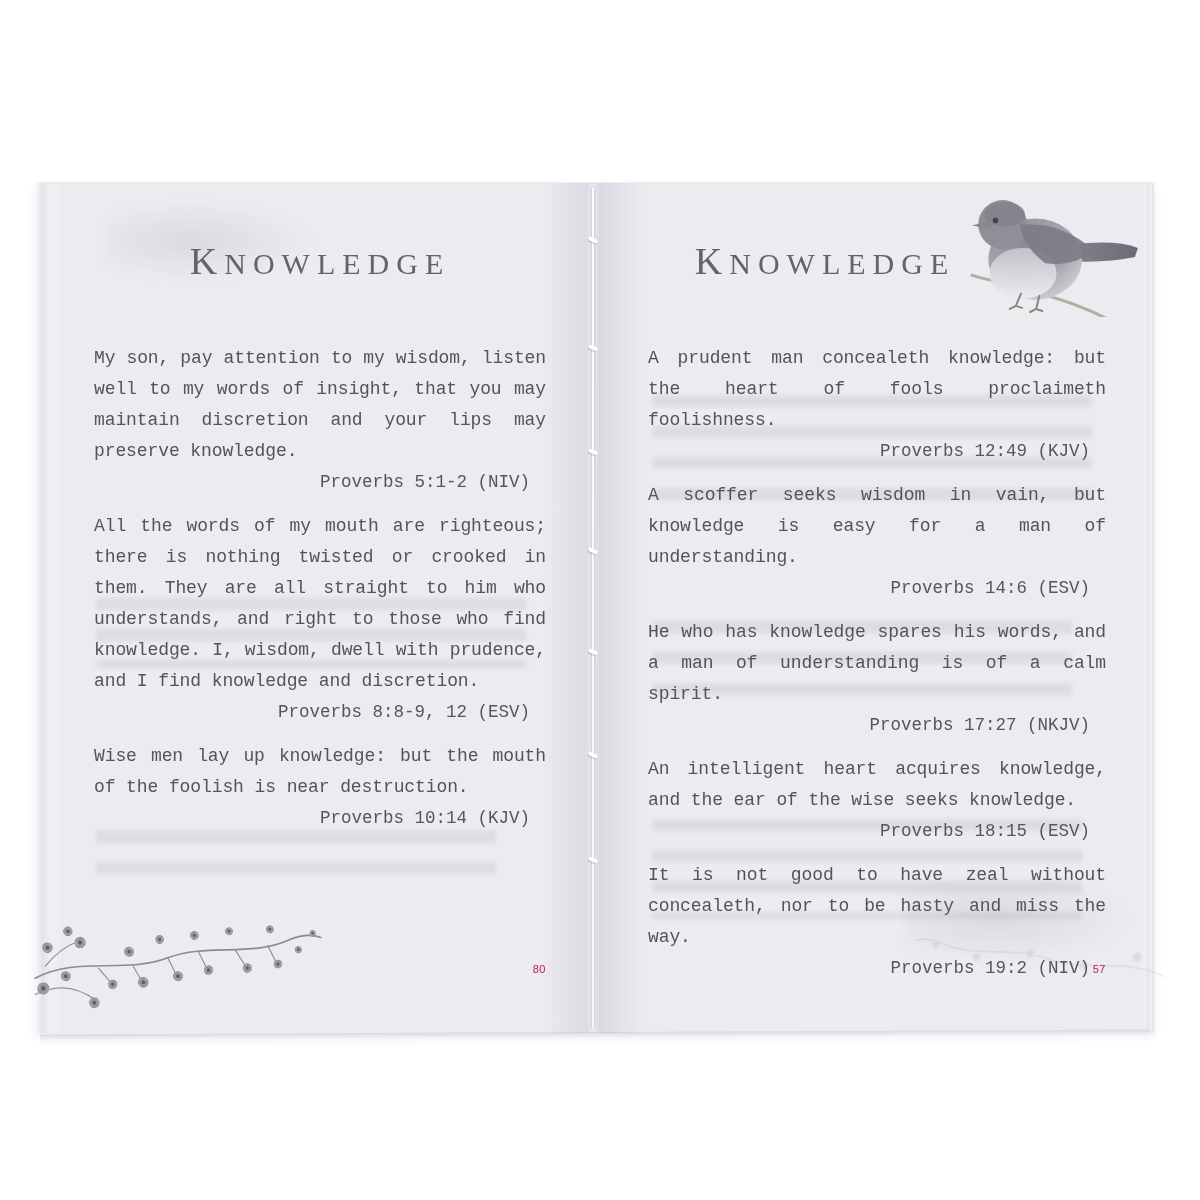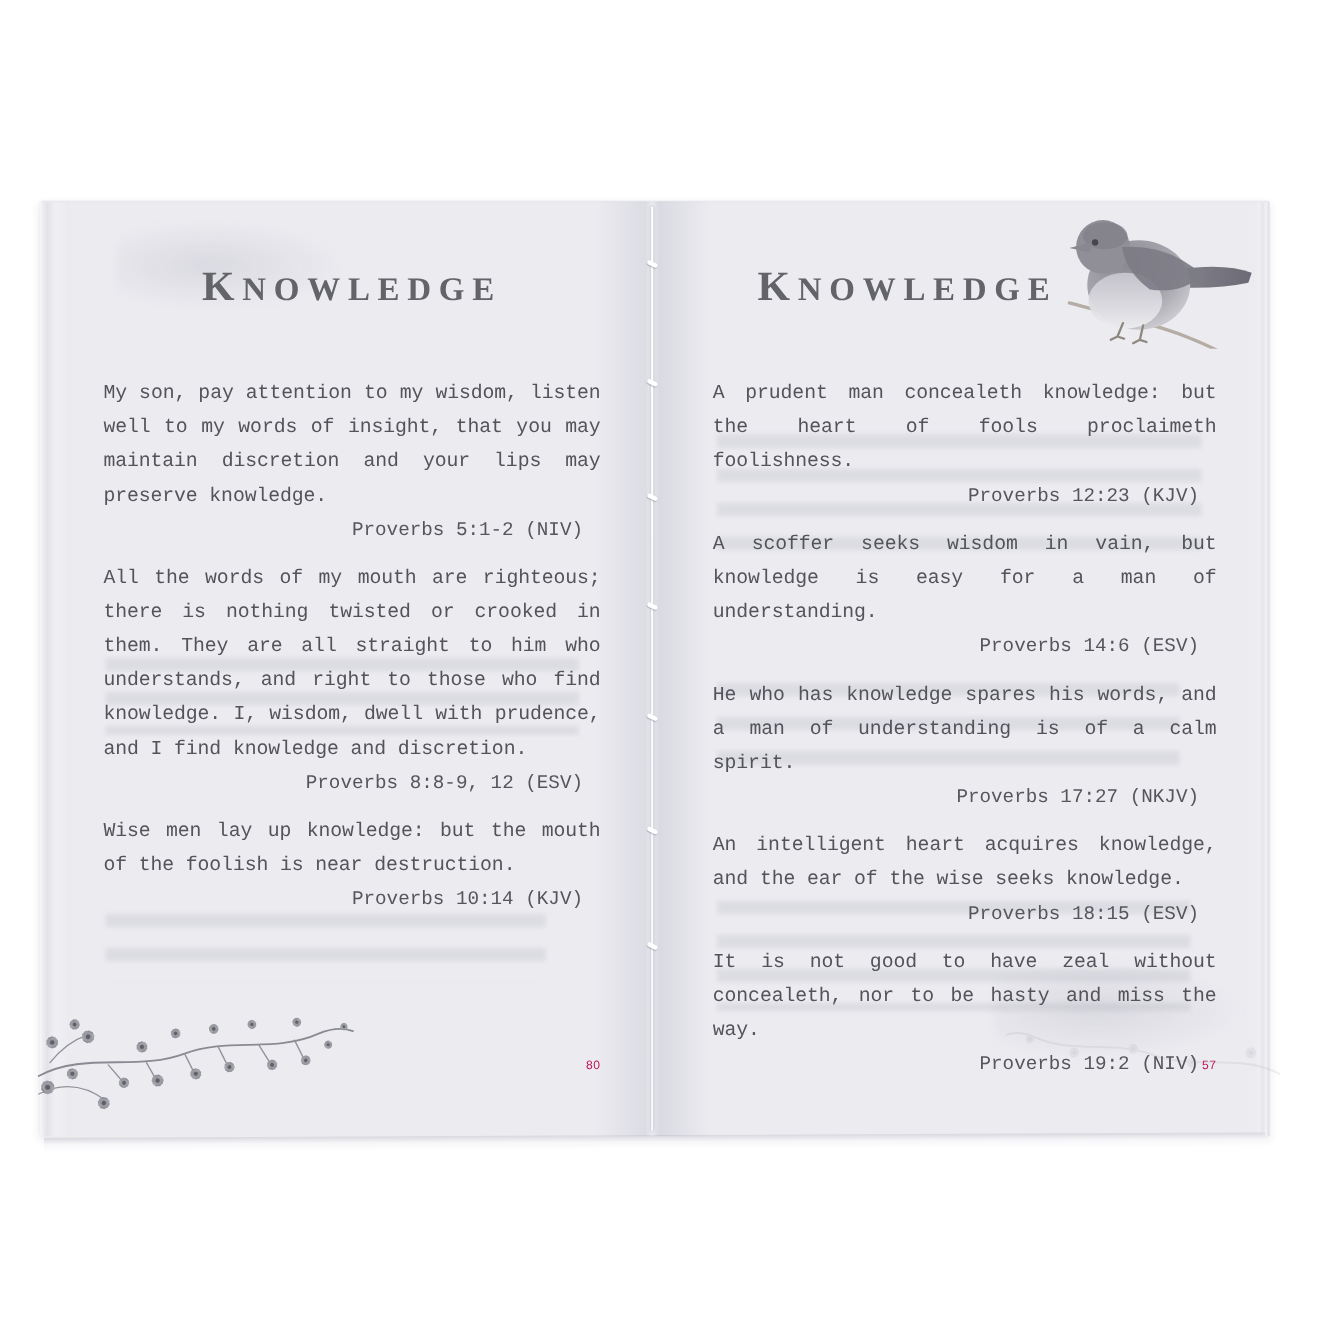--- a/index.html
+++ b/index.html
@@ -31,21 +31,21 @@
   .knot{position:absolute;left:552px;width:10px;height:4px;background:#ffffff;
         border-radius:2px;transform:rotate(26deg);
         box-shadow:0 1px 1px rgba(90,90,115,0.35);}
 
   
   .col{position:absolute;top:0;height:100%;}
   .col-left{left:58px;width:452px;}
   .col-right{left:612px;width:458px;}
 
   .page-title{position:absolute;top:56px;left:0;right:0;margin:0;
-        font-family:"Liberation Serif",serif;font-weight:700;
+        font-family:"Liberation Serif",serif;font-weight:400;
         font-size:30px;letter-spacing:7px;text-align:center;color:#63636a;}
   .page-title::first-letter{font-size:38px;}
   .title-right{right:104px;}
 
   .verses{position:absolute;top:160px;left:0;right:0;}
   .verse{margin:0 0 13px 0;font-family:Liberation Mono, monospace;}
   .vtext{margin:0;font-size:18px;line-height:31px;color:#53535a;
         text-align:justify;letter-spacing:-0.1px;}
   .vref{margin:0;font-size:17.5px;line-height:31px;color:#55555c;
         text-align:right;padding-right:16px;}
@@ -194,21 +194,21 @@
         </div>
       </section>
       <p class="page-number">80</p>
     </div>
 
     <div class="col col-right">
       <h1 class="page-title title-right">KNOWLEDGE</h1>
       <section class="verses">
         <div class="verse">
           <p class="vtext">A prudent man concealeth knowledge: but the heart of fools proclaimeth foolishness.</p>
-          <p class="vref">Proverbs 12:23 (KJV)</p>
+          <p class="vref">Proverbs 12:49 (KJV)</p>
         </div>
         <div class="verse">
           <p class="vtext">A scoffer seeks wisdom in vain, but knowledge is easy for a man of understanding.</p>
           <p class="vref">Proverbs 14:6 (ESV)</p>
         </div>
         <div class="verse">
           <p class="vtext">He who has knowledge spares his words, and a man of understanding is of a calm spirit.</p>
           <p class="vref">Proverbs 17:27 (NKJV)</p>
         </div>
         <div class="verse">

